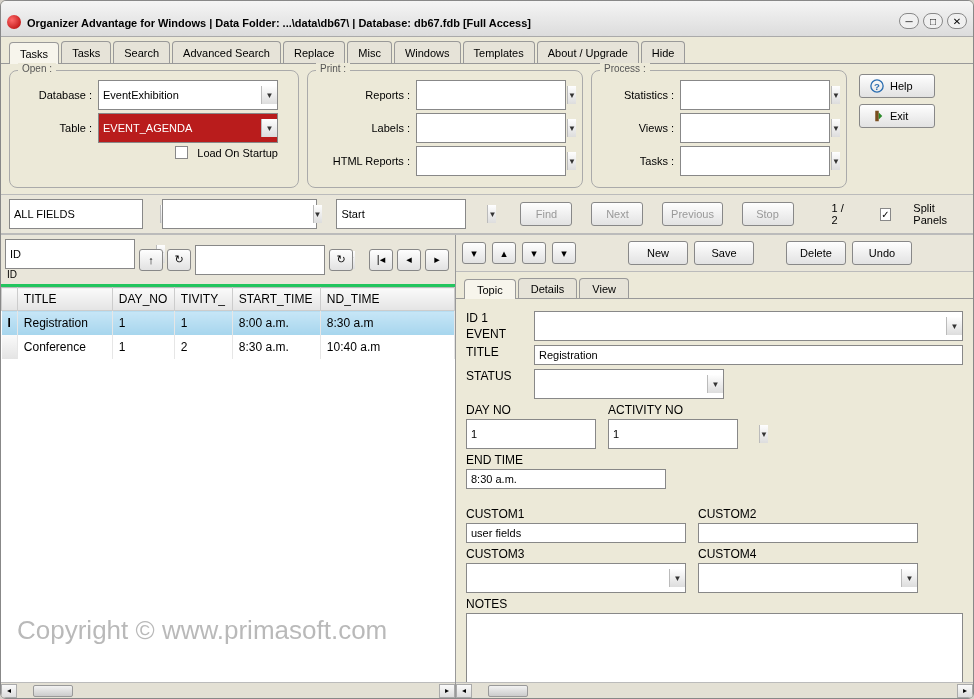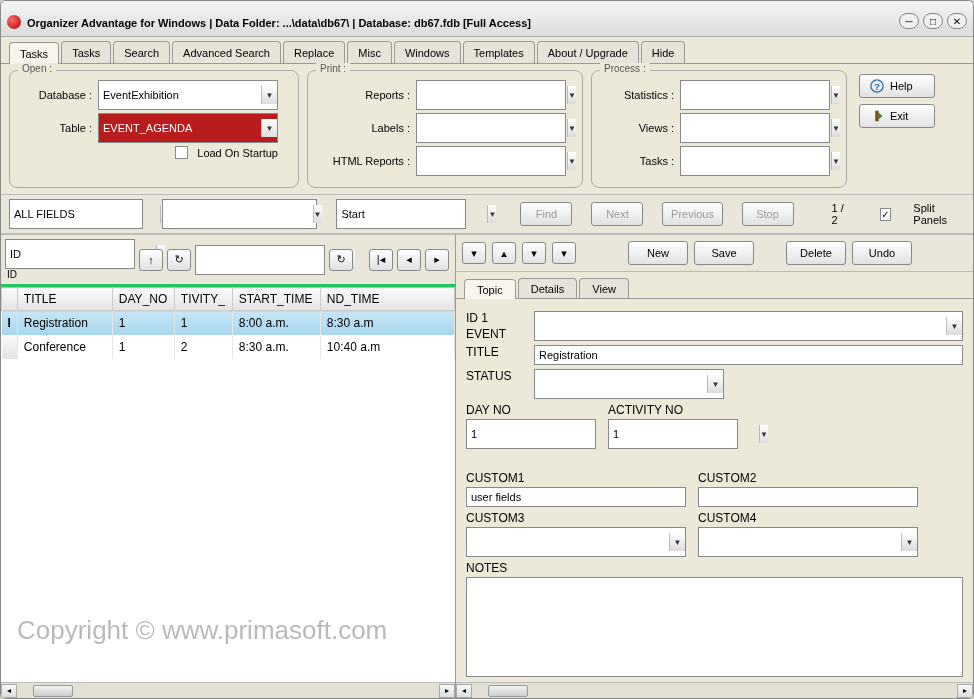--- a/index.html
+++ b/index.html
@@ -329,20 +329,24 @@
           </div>
           <div class="fcol" style="width:130px">
             <span class="flabel">ACTIVITY NO</span>
             <div class="combo" style="width:120px">
                 <input value="1" style="">
                 <div class="arrow">▼</div>
               </div>
           </div>
         </div>
         <div class="frow">
+          <div class="fcol" style="width:200px">
+            <span class="flabel">END TIME</span>
+            <input class="finput" value="8:30 a.m." style="">
+          </div>
         </div>
         <div style="height:10px"></div>
         <div class="frow">
           <div class="fcol" style="width:220px">
             <span class="flabel">CUSTOM1</span>
             <input class="finput" value="user fields" style="">
           </div>
           <div class="fcol" style="width:220px">
             <span class="flabel">CUSTOM2</span>
             <input class="finput" style="">

